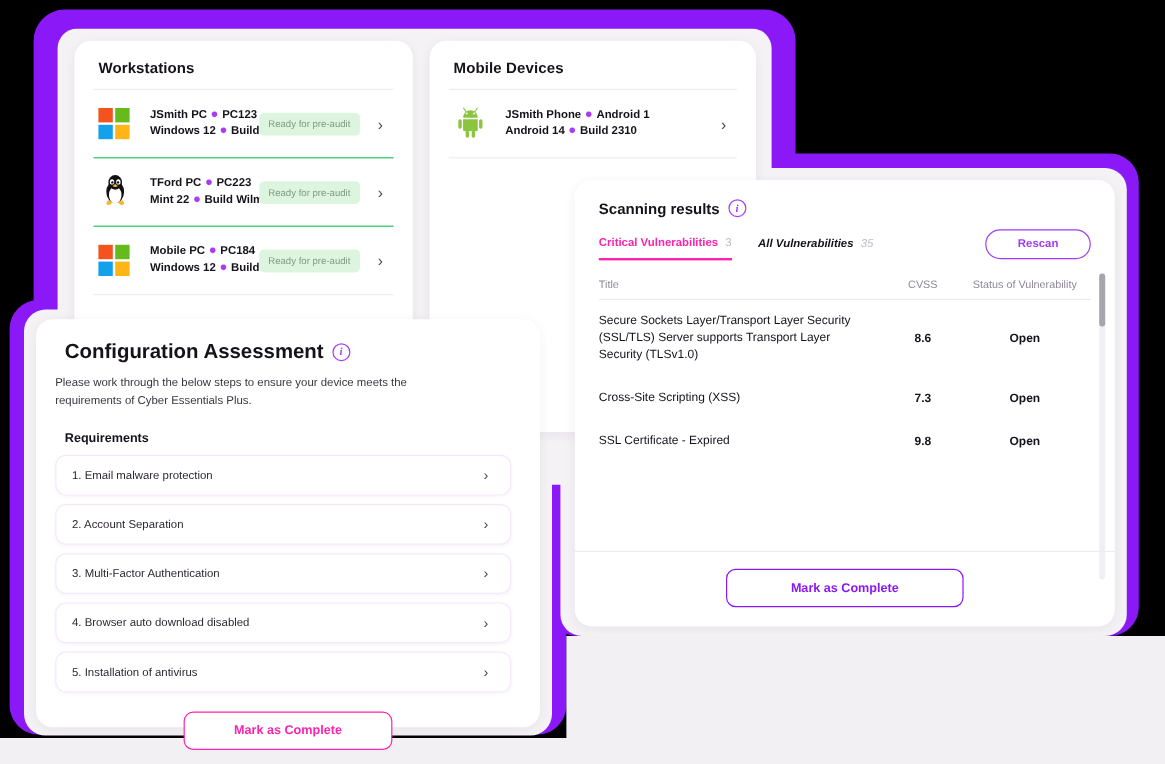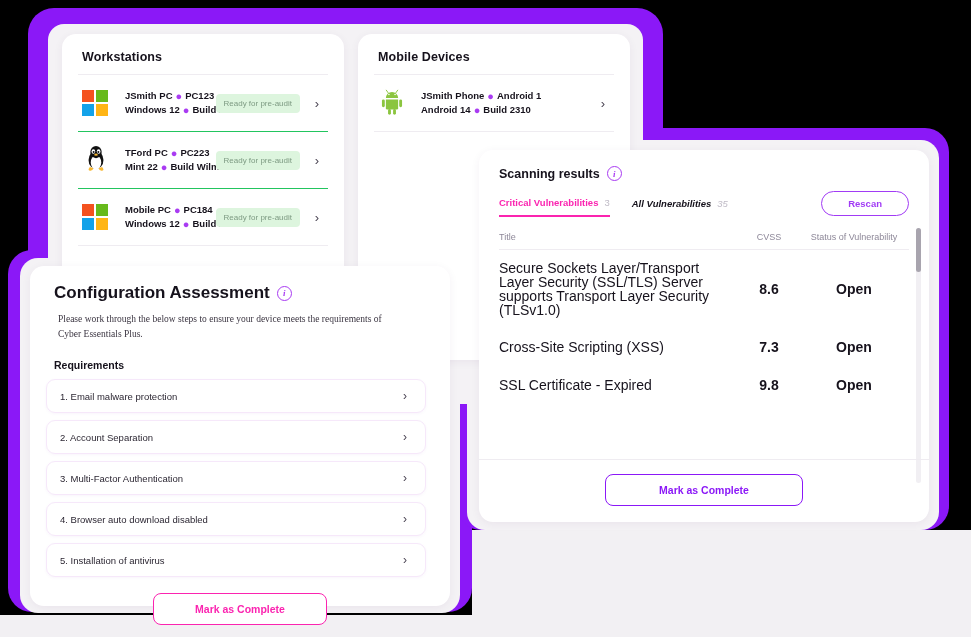--- a/index.html
+++ b/index.html
@@ -163,21 +163,21 @@
     border-bottom: 1px solid #EFECF1;
     padding: 9px 0 7px 0;
   }
   .col-title { flex: 1 1 auto; }
   .col-cvss { flex: 0 0 60px; text-align: center; }
   .col-status { flex: 0 0 110px; text-align: center; }
 
   .tbl-row {
     display: flex; align-items: center;
     padding: 11px 0;
-    font-size: 14px;
+    font-size: 10px;
     color: #16121C;
     cursor: pointer;
   }
   .tbl-row .col-title { line-height: 14px; padding-right: 10px; }
   .tbl-row .col-cvss, .tbl-row .col-status { font-weight: bold; }
 
   .scrollbar-track {
     position: absolute;
     right: 8px; top: 78px;
     width: 5px; height: 255px;
@@ -209,21 +209,21 @@
     width: 196px;
     cursor: pointer;
   }
 
   
   #card-config { left: 30px; top: 266px; width: 420px; height: 340px; border-radius: 14px; }
   .cfg-head { display: flex; align-items: center; gap: 7px; padding: 17px 24px 0 24px; }
   .cfg-title { font-size: 17px; font-weight: bold; color: #16121C; }
   .cfg-desc {
     font-size: 9.5px; color: #3A3440; line-height: 15px;
-    padding: 9px 24px 0 28px; max-width: 335px; font-family: Liberation Serif, serif;
+    padding: 9px 24px 0 16px; max-width: 335px;
   }
   .cfg-sub {
     font-size: 10.5px; font-weight: bold; color: #16121C;
     padding: 17px 24px 0 24px;
   }
   .req-list { padding: 8px 24px 0 16px; }
   .req-item {
     display: flex; align-items: center;
     border: 1px solid #F6E8FA;
     border-radius: 9px;

